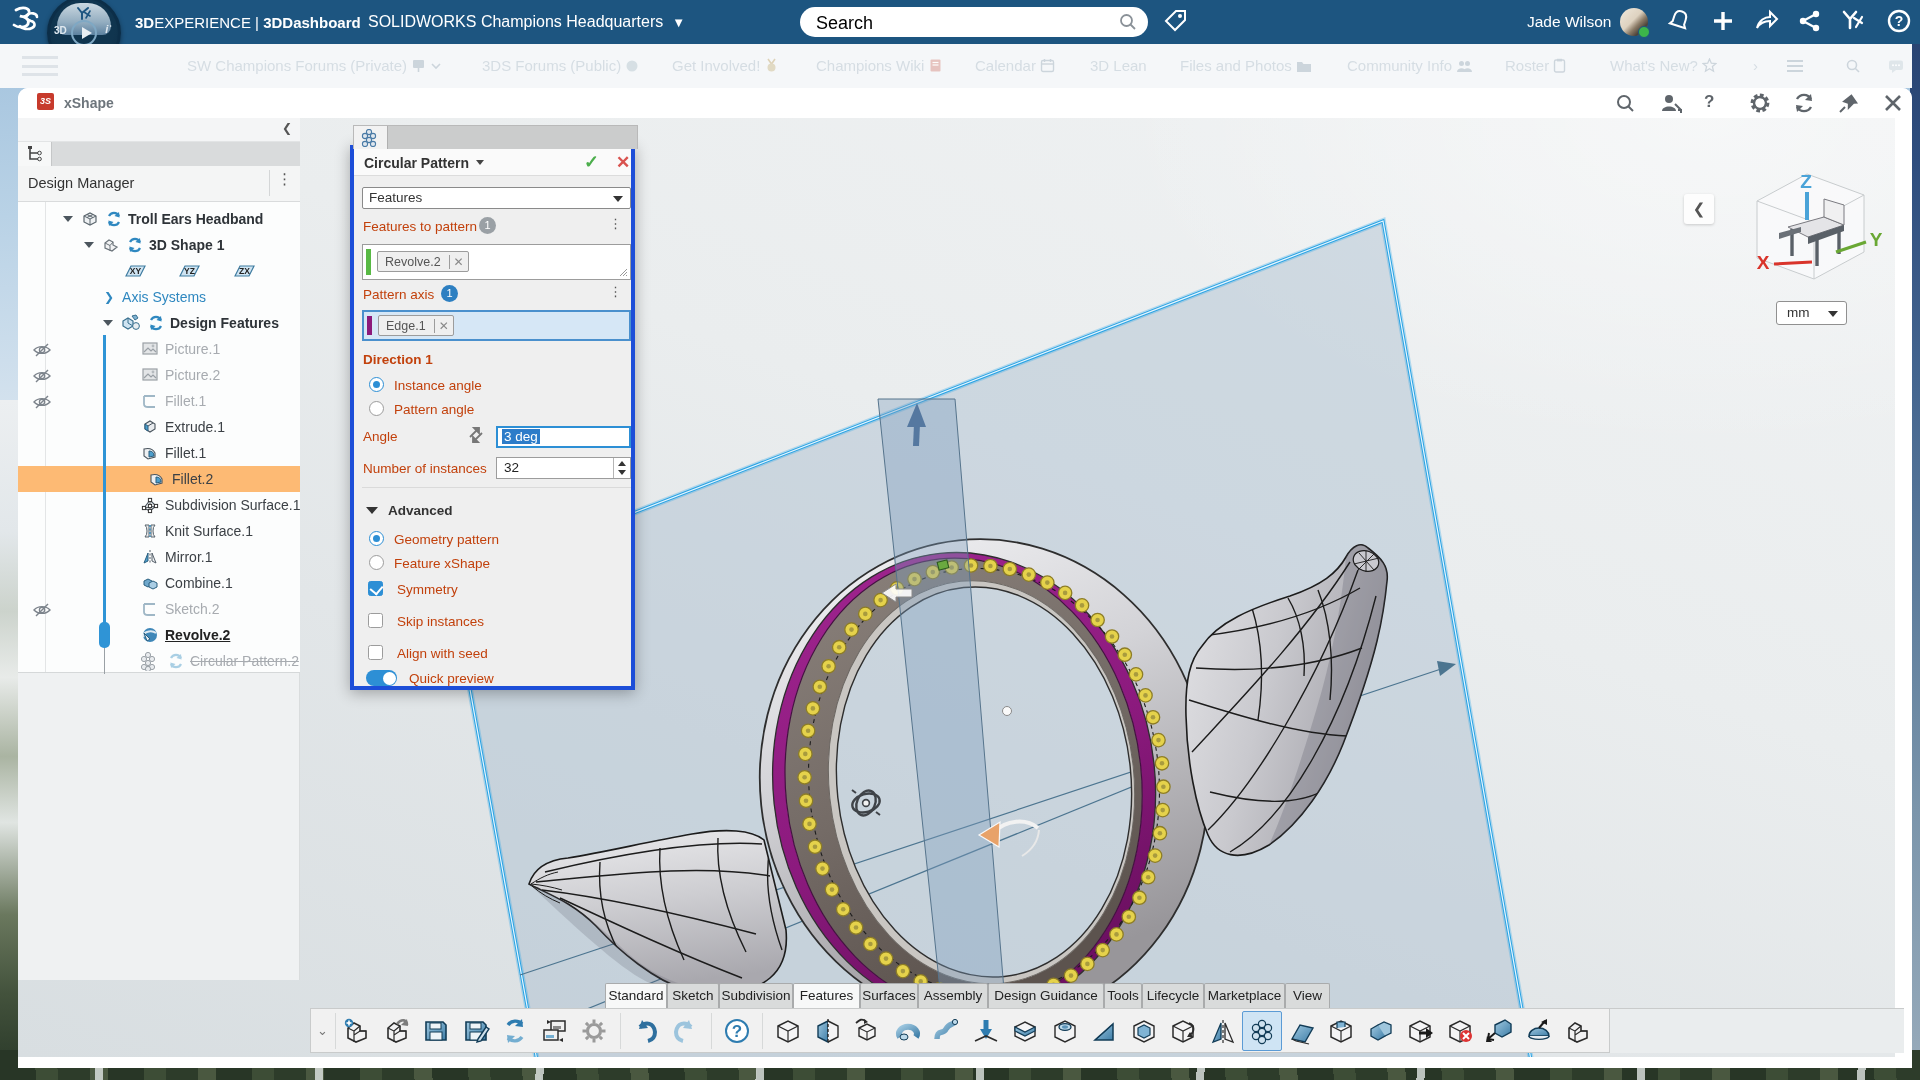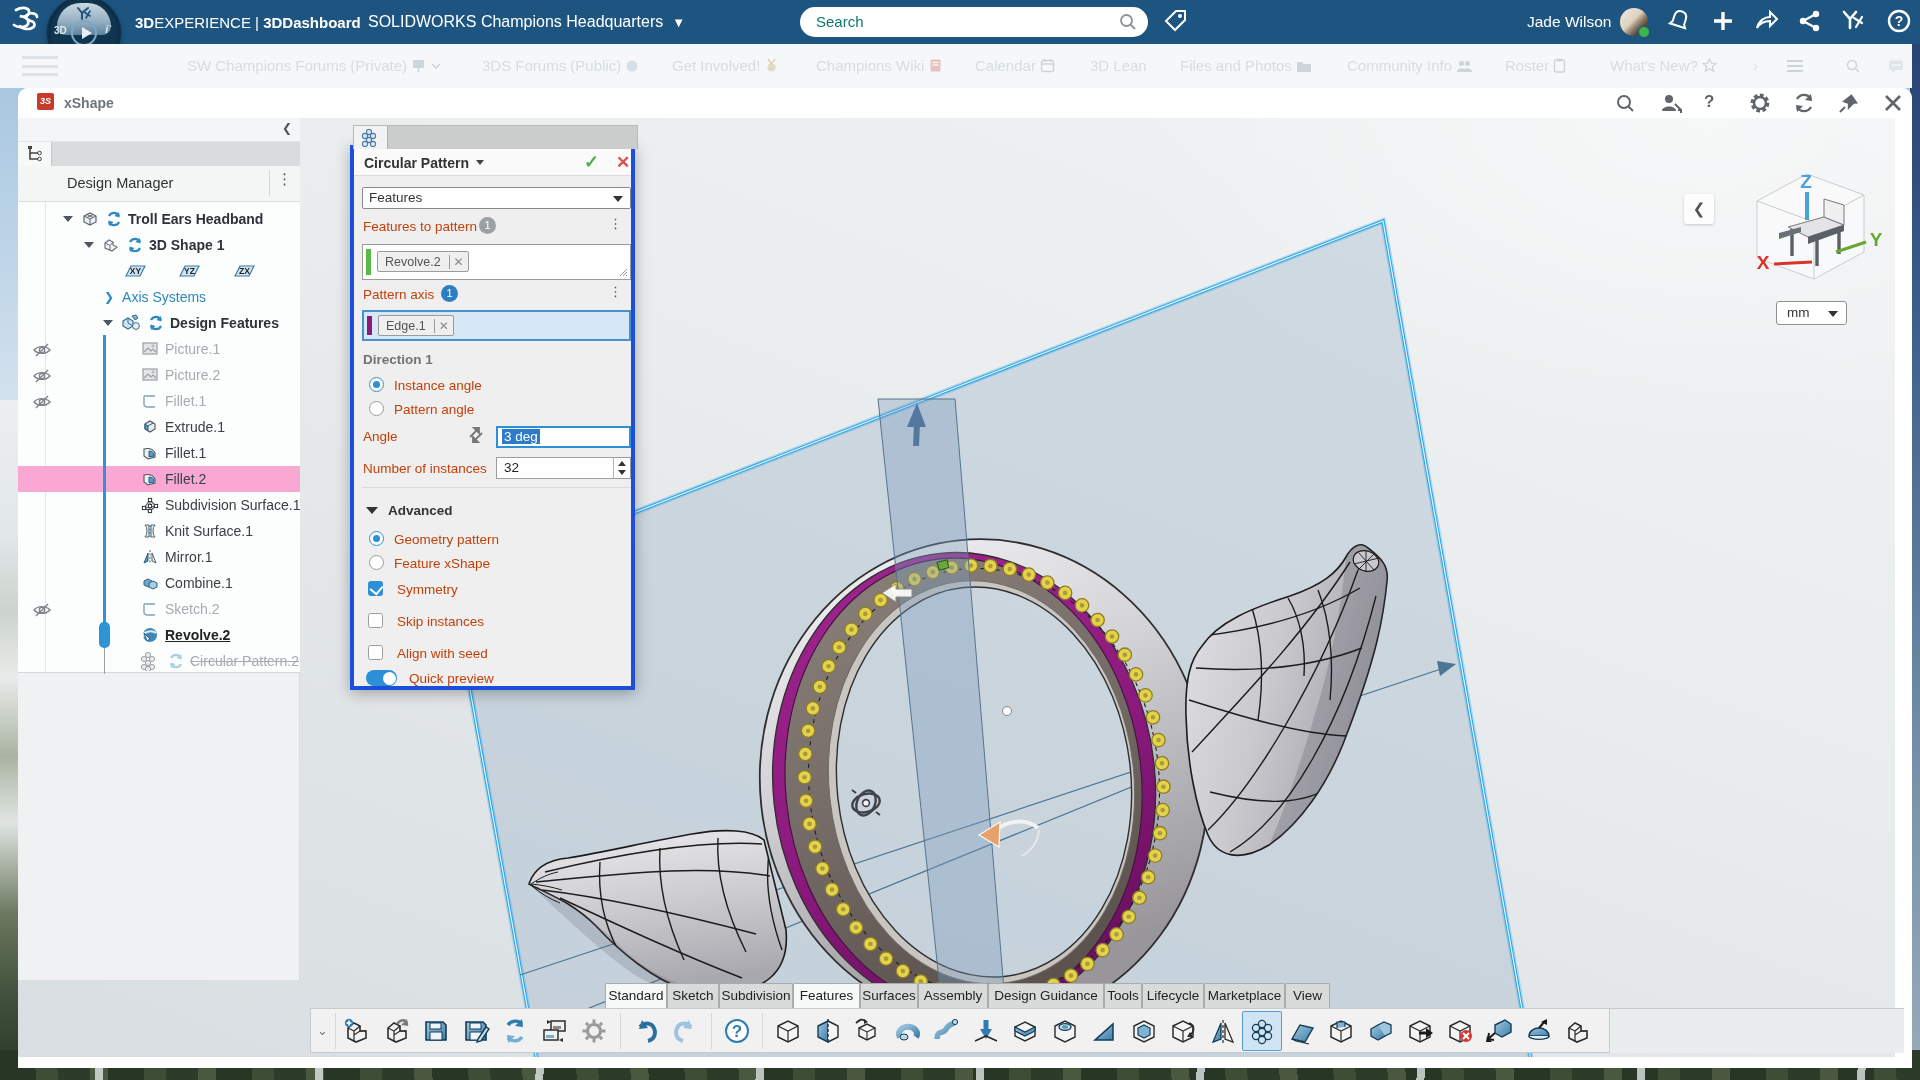--- a/index.html
+++ b/index.html
@@ -27,21 +27,21 @@
   background: radial-gradient(circle at 50% 42%, #10354f 58%, #0d2c44 100%); border:3px solid #0c2e48;
   box-shadow: 0 2px 5px rgba(0,0,0,0.4); }
 #compass .topseg { position:absolute; left:7px; top:4px; width:54px; height:32px; border-radius:27px 27px 10px 10px;
   background: linear-gradient(180deg,#cbd8e1 0%, #93adc0 60%, #5d82a0 100%); }
 #compass .play { position:absolute; left:21px; top:21px; width:26px; height:26px; border-radius:50%; border:2px solid #7fa8c4; }
 #compass .play:after { content:''; position:absolute; left:9px; top:5px; border-left:10px solid #e8eef3; border-top:6px solid transparent; border-bottom:6px solid transparent; }
 #compass .l3d { position:absolute; left:4px; top:26px; color:#dfe8ef; font-size:10px; font-weight:bold; }
 #compass .li { position:absolute; right:6px; top:24px; color:#dfe8ef; font-size:11px; font-weight:bold; font-style:italic; }
 #compass .lvr { position:absolute; left:24px; bottom:4px; color:#dfe8ef; font-size:9px; font-weight:bold; }
 #search { position:absolute; left:800px; top:7px; width:348px; height:30px; background:#fff; border-radius:15px; }
-#search .ph { position:absolute; left:16px; top:6px; color:#0f766e; font-size:15px; }
+#search .ph { position:absolute; left:16px; top:6px; color:#000000; font-size:18px; }
 #search svg { position:absolute; right:10px; top:5px; }
 .wicon { position:absolute; top:8px; }
 #uname { position:absolute; left:1527px; top:13px; font-size:15.5px; color:#fff; }
 #avatar { position:absolute; left:1620px; top:8px; width:28px; height:28px; border-radius:50%;
   background: linear-gradient(135deg,#f0e9dd 0%,#ded2c0 45%,#8a7a66 62%,#4a4038 78%,#baafa2 100%); }
 #avatar .st { position:absolute; right:-2px; bottom:-2px; width:12px; height:12px; border-radius:50%; background:#3cb54a; border:1.5px solid #1d5580; }
 
 #fadedrow { position:absolute; left:0; top:44px; width:1912px; height:44px; background:#f5f7f9; }
 #fadedrow > * { opacity:0.8; }
 #fadedrow .burger { position:absolute; left:22px; top:12px; width:36px; height:20px; opacity:0.5;
@@ -59,26 +59,26 @@
   background:
    radial-gradient(ellipse 1000px 560px at 90% 0%, rgba(255,255,255,0.45) 0%, rgba(255,255,255,0) 60%),
    linear-gradient(200deg, #f0f2f3 0%, #eaedee 40%, #e2e6e8 65%, #d8dee1 100%); }
 
 #treepanel { position:absolute; left:0; top:30px; width:282px; height:862px; background:#eff1f2; border-right:1px solid #d9dcdd; }
 #treepanel .collapsebar { position:absolute; left:0; top:0; width:282px; height:24px; background:#f4f5f6; border-bottom:1px solid #e2e4e5; }
 #treepanel .collapsebar .c { position:absolute; right:8px; top:3px; color:#555; font-size:12px; }
 #treepanel .tabs { position:absolute; left:0; top:24px; width:282px; height:24px; background:#d9dbdc; }
 #treepanel .tabs .tab1 { position:absolute; left:0px; top:0; width:34px; height:24px; background:#f7f8f8; border-right:1px solid #c5c7c8; }
 #treepanel .hdr { position:absolute; left:0; top:48px; width:282px; height:36px; background:#f4f5f5; border-bottom:1px solid #d9dbdc; font-size:14.5px; color:#333; }
-#treepanel .hdr span { position:absolute; left:10px; top:9px;margin-left:39px; }
+#treepanel .hdr span { position:absolute; left:10px; top:9px; }
 #treepanel .hdr .dots { left:auto; right:8px; top:4px; color:#555; font-size:15px; letter-spacing:0; }
 #treepanel .hdr .vline { position:absolute; right:30px; top:4px; height:26px; border-left:1px solid #d4d6d7; }
 #tree { position:absolute; left:0; top:84px; width:282px; height:calc(862px - 84px); background:#fcfdfd; border-bottom:1px solid #d5d8d9; height:471px; }
 .trow { position:absolute; left:0; width:282px; height:26px; font-size:14px; color:#3c4146; white-space:nowrap; display:flex; align-items:center; }
-.trow.sel { background:#f9a8d4; }
+.trow.sel { background:#fdba74;padding-left:7px; }
 .trow b { font-weight:bold; color:#2e3338; }
 .tri { width:0; height:0; border-left:5px solid transparent; border-right:5px solid transparent; border-top:6px solid #4c565e; margin-right:7px; display:inline-block; }
 .tico { margin-right:5px; display:inline-flex; }
 .eye { position:absolute; left:13px; top:3px; }
 #guideline { position:absolute; left:27px; top:0px; width:1px; height:470px; background:#e3e5e6; }
 #rollback { position:absolute; left:85px; top:217px; width:3px; height:288px; background:#2f94d6; }
 #rollhandle { position:absolute; left:81px; top:504px; width:11px; height:26px; background:#2f94d6; border-radius:5px; }
 #rolltail { position:absolute; left:86px; top:530px; width:1px; height:26px; background:#9aa0a5; }
 
 #dlg { position:absolute; left:332px; top:57px; width:285px; height:545px; background:#efefef; box-shadow:0 3px 14px rgba(0,0,0,0.3); border:4px solid #1d4ed8; }
@@ -868,21 +868,21 @@
     <div class="lbl" style="left:9px;top:138px">Pattern axis</div>
     <div class="badge blue" style="left:87px;top:136px">1</div>
     <div class="menu3" style="top:140px">⋮</div>
     <div class="selbox act" style="top:161px;height:31px">
         <div class="vbar" style="background:#8c1a7b"></div>
       <div class="chip" style="top:3px">
           <span class="t">Edge.1</span>
           <span class="cx">✕</span>
         </div>
     </div>
-    <div class="lbl" style="left:9px;top:203px;font-weight:bold;color:#737373">Direction 1</div>
+    <div class="lbl" style="left:9px;top:203px;font-weight:bold;color:#c2410c">Direction 1</div>
     <div class="radio on" style="left:15px;top:228px"></div>
       <div class="lbl" style="left:40px;top:229px">Instance angle</div>
     <div class="radio" style="left:15px;top:252px"></div>
       <div class="lbl" style="left:40px;top:253px">Pattern angle</div>
     <div class="lbl" style="left:9px;top:280px">Angle</div>
     <svg style="position:absolute;left:113px;top:277px" width="18" height="18" viewBox="0 0 18 18">
         <g stroke="#777" stroke-width="1.8" fill="#777">
           <line x1="3" y1="11" x2="12" y2="2"></line>
           <path d="M12 2 L12 7 L7 2 Z"></path>
           <line x1="6" y1="16" x2="15" y2="7"></line>

